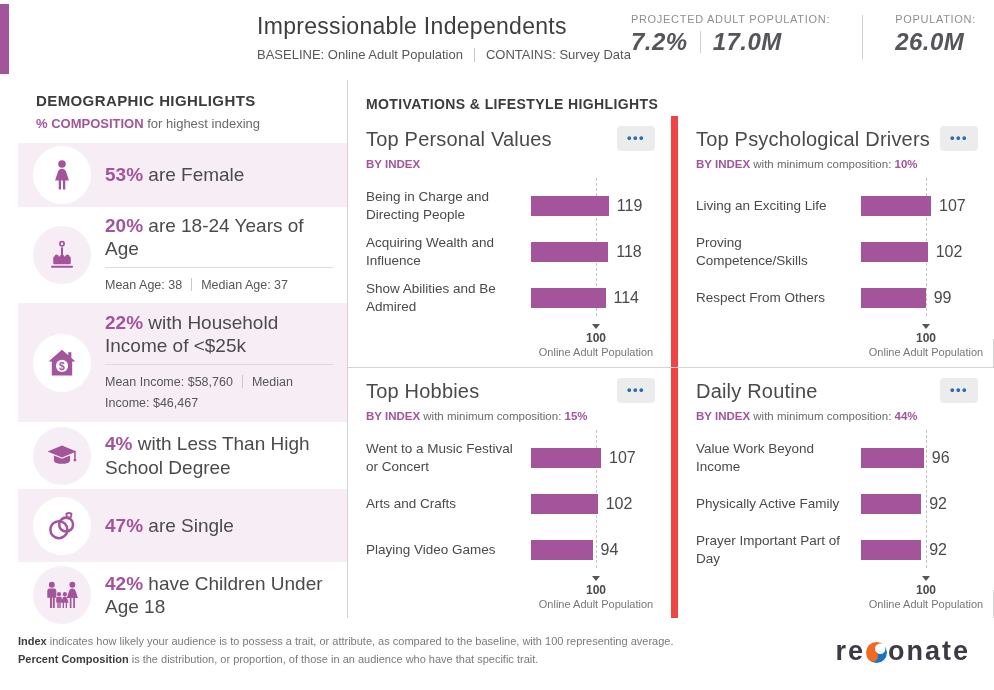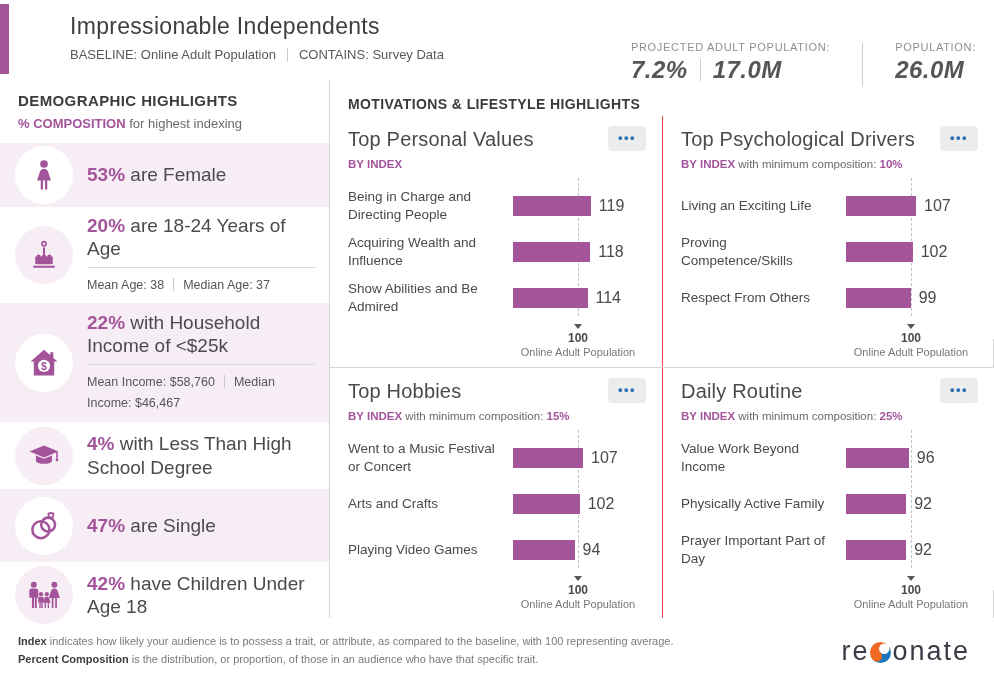--- a/index.html
+++ b/index.html
@@ -6,35 +6,35 @@
     --accent:#a3549b; --accent-bg:#f7eef5; --dot-blue:#2b6fae;
     --logo-orange:#f26a21; --logo-blue:#1c75bc;
   }
   *{box-sizing:border-box;}
   html,body{margin:0;padding:0;}
   body{width:994px;height:690px;overflow:hidden;background:#fff;
        font-family:"Liberation Sans",sans-serif;color:#4a4a4d;}
   .page{width:994px;height:690px;display:flex;flex-direction:column;position:relative;}
 
   
-  .hdr{height:80px;flex:0 0 80px;display:flex;justify-content:space-between;position:relative;padding-right:18px;padding-left:44px;}
+  .hdr{height:80px;flex:0 0 80px;display:flex;justify-content:flex-end;position:relative;padding-right:18px;padding-left:44px;}
   .accent-bar{position:absolute;left:0;top:4px;width:9px;height:70px;background:var(--accent);}
   .hdr-left{padding:13px 0 0 26px;}
   .page-title{font-size:23px;font-weight:500;color:#3e3e40;letter-spacing:.3px;}
   .hdr-sub{margin-top:7px;display:flex;align-items:center;gap:11px;font-size:13px;color:#58585a;}
   .vsep{width:1px;height:14px;background:#c9c9c9;}
-  .hdr-stats{display:flex;align-items:stretch;gap:32px;padding-top:13px;margin-top:28px;}
+  .hdr-stats{display:flex;align-items:stretch;gap:32px;padding-top:13px;}
   .stat-label{font-size:11px;color:#8f8f92;letter-spacing:.7px;}
   .stat-values{display:flex;align-items:center;gap:12px;margin-top:3px;font-style:italic;}
   .stat-value{font-size:24px;font-weight:bold;color:#55555a;letter-spacing:.5px;}
   .vsep-md{width:1px;height:22px;background:#cfcfcf;}
   .vsep-lg{width:1px;height:44px;background:#cfcfcf;margin-top:2px;}
 
   
-  .content{flex:1;display:flex;min-height:0;}
+  .content{flex:1;display:flex;min-height:0;margin-left:18px;}
   .sidebar{width:330px;flex:0 0 330px;border-right:1px solid #d4d4d4;padding-top:4px;}
   .sidebar-head{padding:8px 16px 12px 18px;}
   .sidebar-heading{font-size:15px;font-weight:bold;color:#3c3c3e;letter-spacing:.4px;}
   .sidebar-sub{margin-top:7px;font-size:13px;}
   .sidebar-sub .accent{color:var(--accent);font-weight:bold;}
   .sidebar-sub .rest{color:#6a6a6d;}
   .side-row{display:flex;align-items:center;gap:14px;padding:0 14px 0 15px;}
   .side-row.pink{background:var(--accent-bg);}
   .icon-circle{width:58px;height:58px;flex:0 0 58px;border-radius:50%;display:flex;
                align-items:center;justify-content:center;color:var(--accent);}
@@ -50,21 +50,21 @@
 
   
   .main{flex:1;display:flex;flex-direction:column;min-width:0;}
   .main-heading{padding:16px 0 0 18px;font-size:14px;font-weight:bold;color:#3b3b3d;letter-spacing:.4px;}
   .panel-rows{flex:1;display:flex;flex-direction:column;margin-top:4px;}
   .panel-row{display:flex;position:relative;}
   .panel-row.first{min-height:252px;border-bottom:1px solid #d4d4d4;}
   .panel-row.second{flex:1;}
   .panel-row::after{content:"";position:absolute;right:0;bottom:0;width:1px;height:28px;background:#d4d4d4;}
   .panel{width:50%;padding:10px 6px 0 18px;}
-  .panel + .panel{border-left:1px solid #ef4444;}
+  .panel + .panel{border-left:7px solid #ef4444;}
   .panel-head{display:flex;justify-content:space-between;align-items:flex-start;padding-right:10px;}
   .panel-title{font-size:20px;font-weight:500;color:#4a4a4d;letter-spacing:.2px;padding-top:2px;}
   .menu-btn{width:38px;height:25px;border:none;border-radius:4px;background:#ececec;cursor:pointer;
             display:flex;align-items:center;justify-content:center;padding:0 0 3px 0;}
   .menu-btn span{color:var(--dot-blue);font-size:13px;font-weight:bold;letter-spacing:1.5px;line-height:1;}
   .panel-sub{margin-top:7px;font-size:11.5px;}
   .by-label{color:var(--accent);font-weight:bold;}
   .min-prefix{color:#6a6a6d;}
   .min-value{color:var(--accent);font-weight:bold;}
 
@@ -83,21 +83,21 @@
   .axis-value{position:absolute;left:230px;top:9px;transform:translateX(-50%);
               font-size:12px;font-weight:bold;color:#4a4a4d;}
   .axis-caption{position:absolute;left:230px;top:24px;transform:translateX(-50%);
                 font-size:11px;color:#77777a;white-space:nowrap;}
 
   
   .ftr{height:72px;flex:0 0 72px;display:flex;justify-content:space-between;align-items:center;
        padding:0 24px 6px 18px;}
   .foot-notes{font-size:11px;color:#7a7a7d;line-height:1.6;}
   .foot-bold{color:#3d3d40;font-weight:bold;}
-  .logo{display:flex;align-items:center;font-size:27px;color:#3a3b45;letter-spacing:2px;}
+  .logo{display:flex;align-items:center;font-size:27px;color:#3a3b45;letter-spacing:2px;font-weight:bold;}
   .logo svg{width:21px;height:21px;margin:3px 1px 0 1px;}
   .swirl-a{fill:var(--logo-orange);}
   .swirl-b{fill:var(--logo-blue);}
 </style>
 </head>
 <body>
 
 <div class="page">
 
   <div class="hdr">
@@ -394,21 +394,21 @@
           <div class="panel">
             <div class="panel-head">
               <div class="panel-title">Daily Routine</div>
               <button class="menu-btn">
                   <span>•••</span>
                 </button>
             </div>
             <div class="panel-sub">
               <span class="by-label">BY INDEX</span>
               <span class="min-prefix"> </span><span class="min-prefix">with minimum composition:</span>
-              <span class="min-value">25%</span>
+              <span class="min-value">44%</span>
             </div>
             <div class="chart">
               <div class="ref-line"></div>
               <div class="bar-row">
                 <div class="bar-label">Value Work Beyond Income</div>
                 <div class="bar-area">
                     <div class="bar-fill" style="width: 62.8px;"></div>
                 <span class="bar-value">96</span>
                   </div>
               </div>

